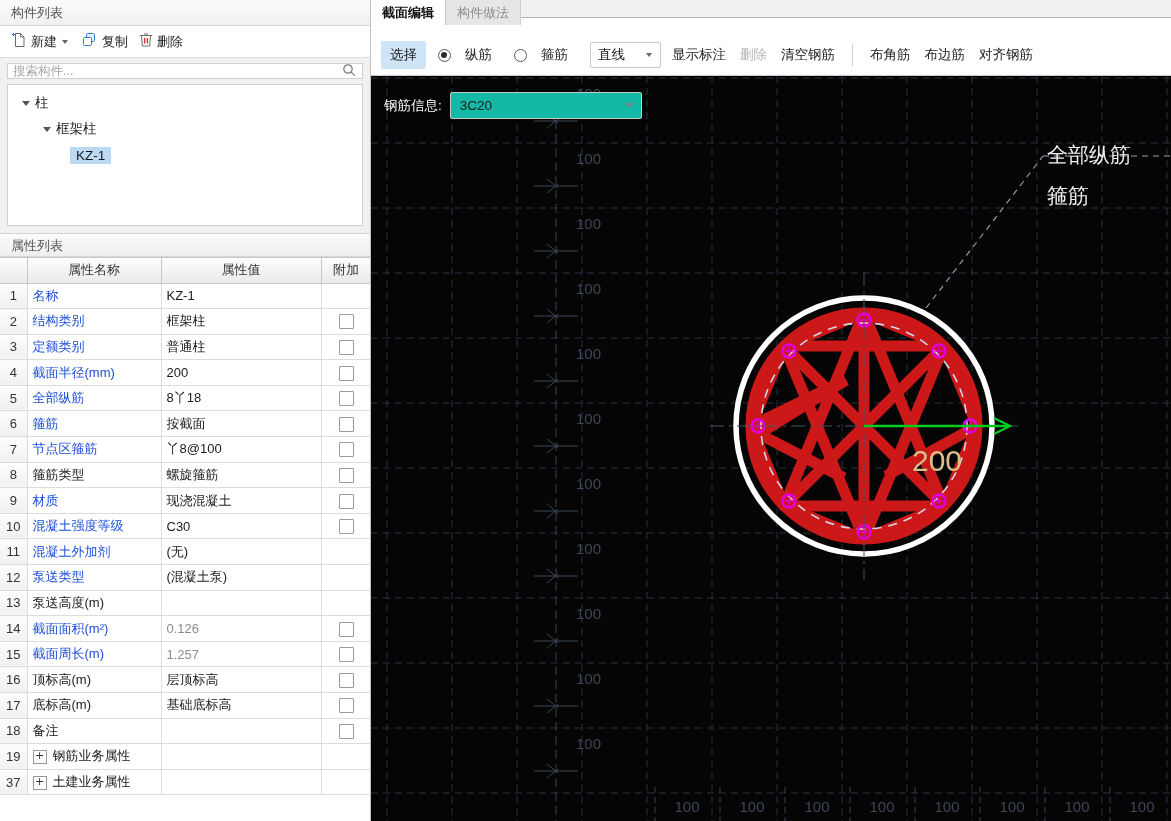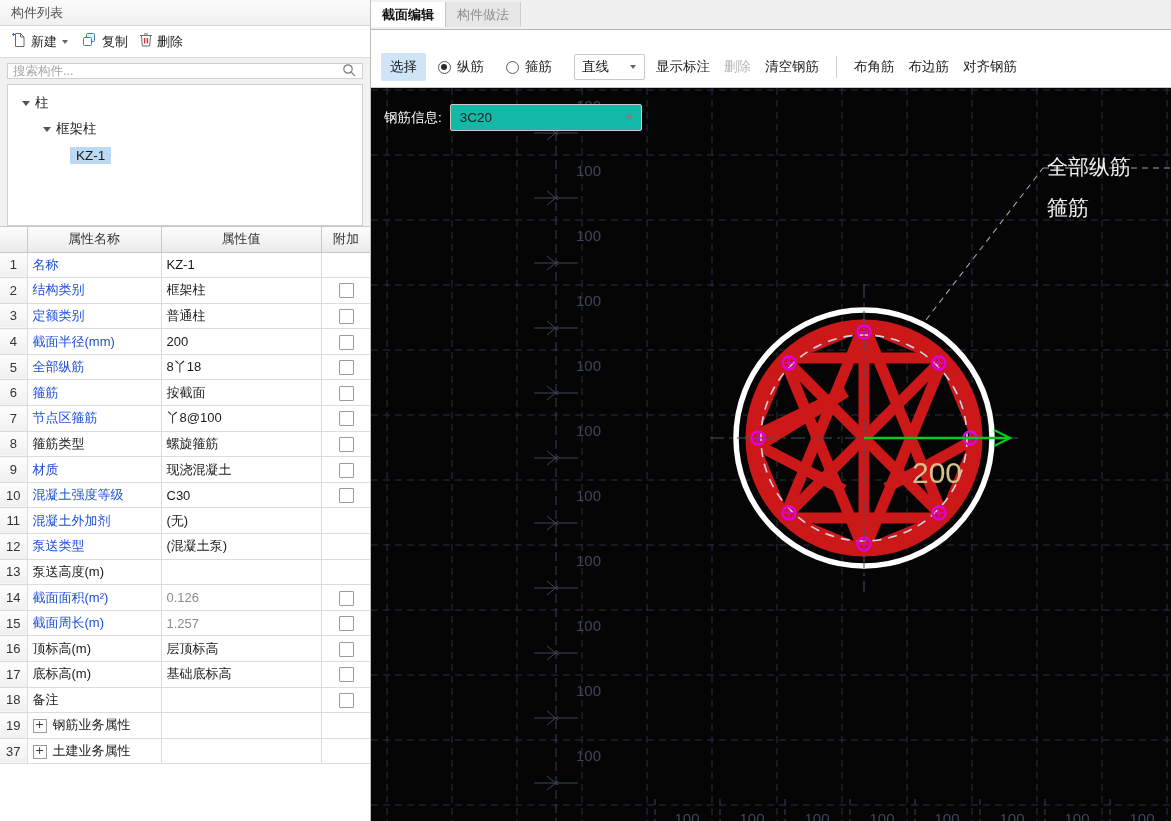--- a/index.html
+++ b/index.html
@@ -112,41 +112,41 @@
   .expander{
     display:inline-block;width:12px;height:12px;line-height:10px;
     text-align:center;font-size:11px;color:#333;background:#fff;
     border:1px solid #9a9a9a;margin-right:6px;vertical-align:middle;
     font-family:"DejaVu Sans",sans-serif;
   }
 
   
   #right-side{flex:1;display:flex;flex-direction:column;height:821px;min-width:0;}
   .tabstrip{
-    height:30px;display:flex;align-items:center;gap:0;
+    height:18px;display:flex;align-items:flex-start;gap:0;
     background:#f0f0f0;border-bottom:1px solid #b8b8b8;box-sizing:border-box;
   }
   .tab{
     height:25px;line-height:25px;padding:0 11px;font-size:13px;
     box-sizing:border-box;cursor:default;
   }
   .tab.active{background:#fff;color:#111;font-weight:bold;
     border-right:1px solid #c4c4c4;}
   .tab.inactive{background:#e6e6e6;color:#8d8d8d;
     border-right:1px solid #cfcfcf;}
   .sec-toolbar{
     height:41px;display:flex;align-items:center;gap:0;
     padding-left:10px;background:#fff;
     border-bottom:1px solid #c9c9c9;box-sizing:border-box;font-size:13.5px;margin-top:17px;
   }
   .sel-btn{
     background:#cfe4f7;color:#1a1a1a;padding:5px 9px;border-radius:2px;
     margin-right:12px;cursor:default;
   }
-  .radio-item{display:flex;align-items:center;gap:6px;margin-right:22px;cursor:default;}
+  .radio-item{display:flex;align-items:center;gap:14px;margin-right:22px;cursor:default;}
   .radio{
     width:13px;height:13px;border-radius:50%;border:1.4px solid #5a5a5a;
     background:#fff;box-sizing:border-box;position:relative;flex:0 0 auto;
   }
   .radio.on::after{
     content:"";position:absolute;left:2.2px;top:2.2px;width:6.2px;height:6.2px;
     border-radius:50%;background:#2b2b2b;
   }
   .tbi{padding:4px 7px;color:#1a1a1a;cursor:default;border-radius:2px;}
   .tbi.disabled{color:#b4b4b4;}
@@ -230,20 +230,21 @@
       </div>
       <div class="tree-row lvl2">
         <span class="tri"></span>
         <span>框架柱</span>
       </div>
       <div class="tree-row lvl3">
         <span class="node-sel">KZ-1</span>
       </div>
     </div>
 
+    <div class="prop-head">属性列表</div>
 
     <div id="prop-table">
       <table class="props">
         <colgroup>
           <col class="c-idx">
             <col class="c-name">
             <col class="c-val">
             <col class="c-add">
         </colgroup>
         <thead>

